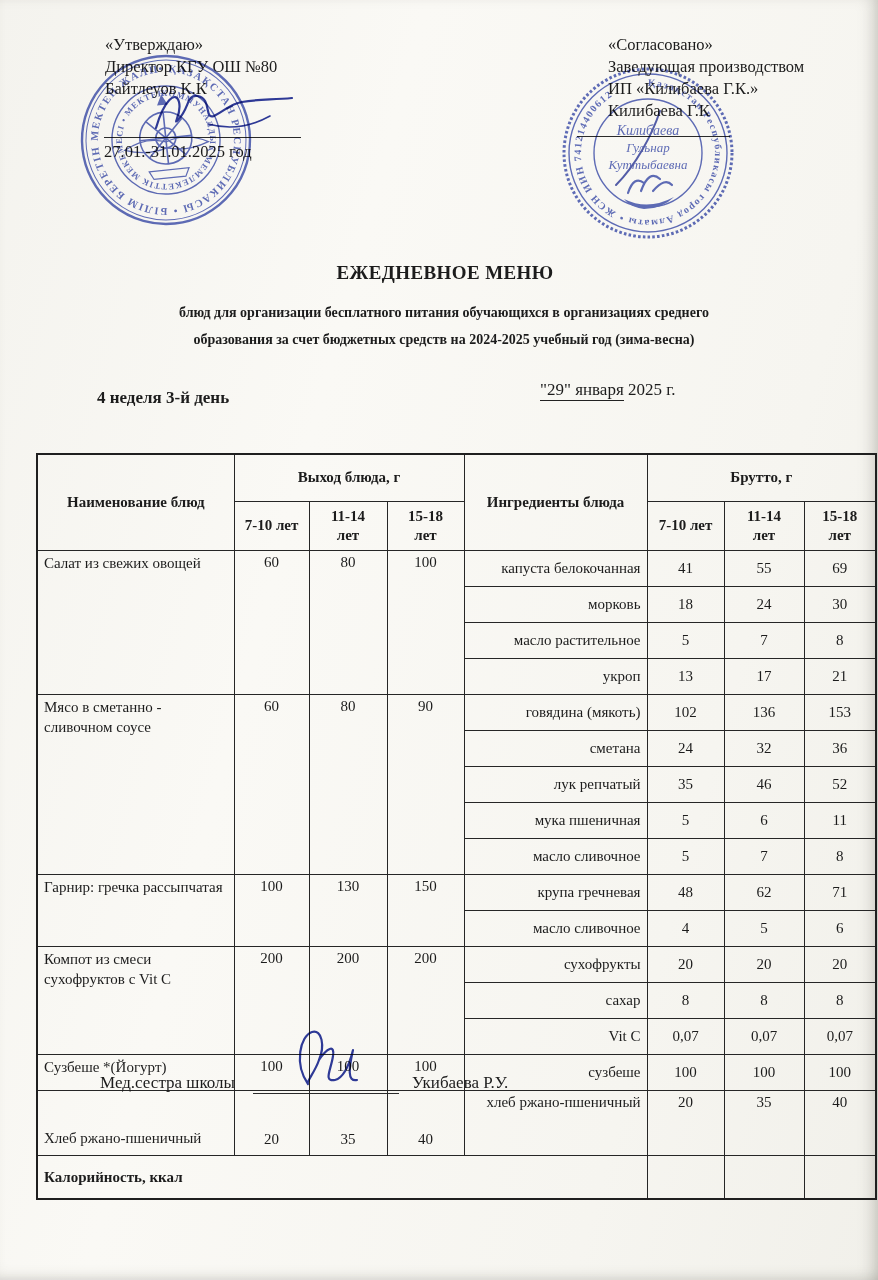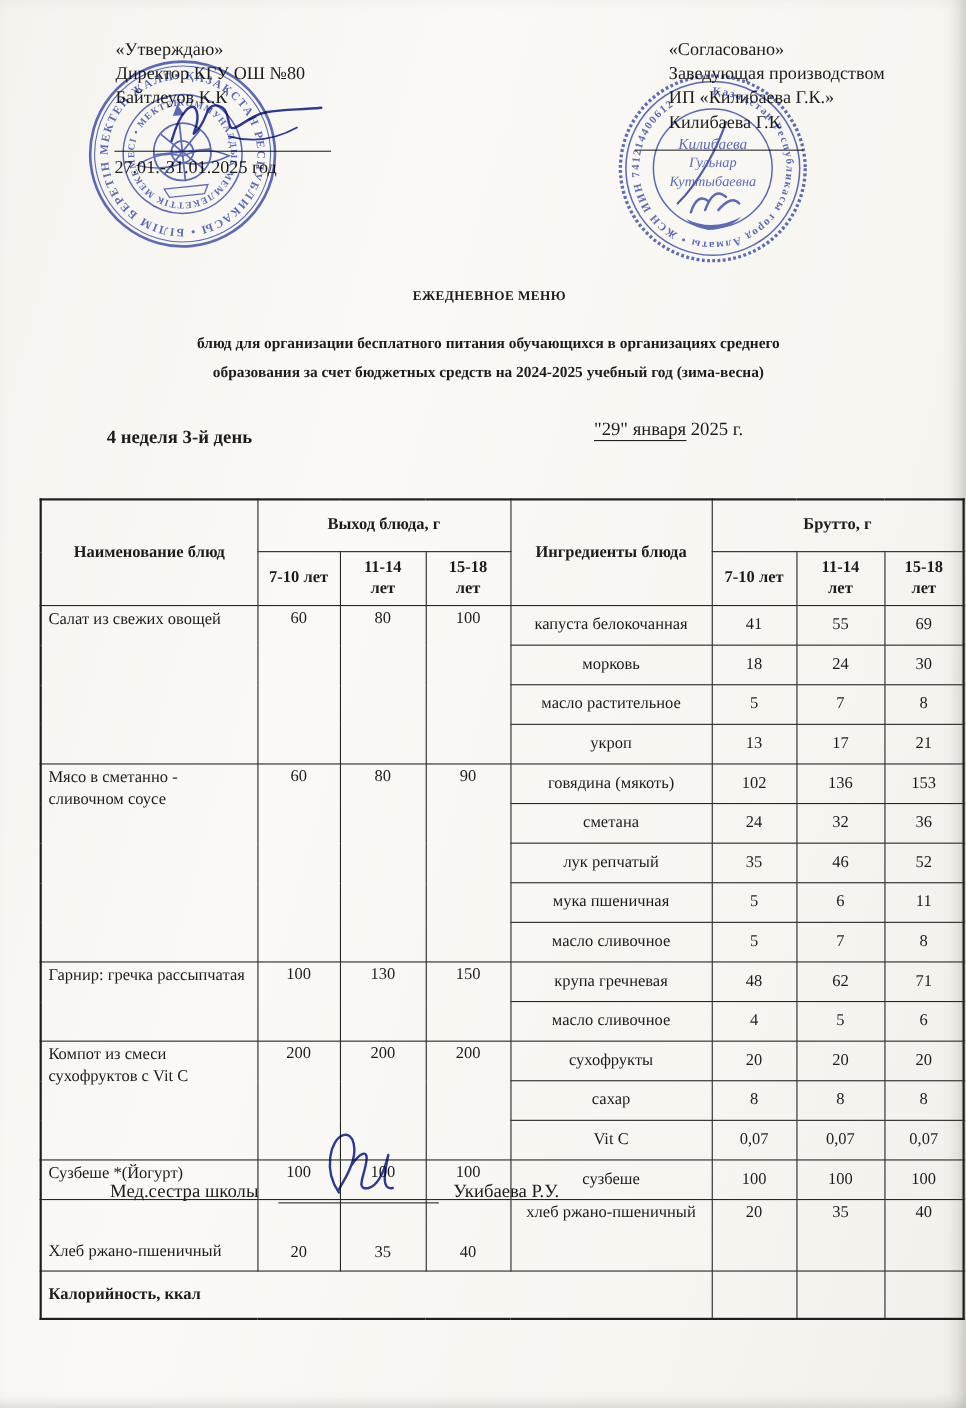--- a/index.html
+++ b/index.html
@@ -5,36 +5,36 @@
   html,body{margin:0;padding:0;background:#d9d9d9;}
   .page{
     position:relative;width:878px;height:1280px;margin:0 auto;
     background:linear-gradient(105deg,#f4f3ee 0%,#faf9f5 35%,#f6f5f0 75%,#f1f0ea 100%);
     font-family:"Liberation Serif","DejaVu Serif",serif;color:#1c1c1c;overflow:hidden;
     box-shadow:inset -12px 0 16px -8px rgba(80,75,65,.28), inset 0 -10px 14px -8px rgba(80,75,65,.18);
     text-decoration:underline;
   }
   .blk{position:absolute;font-size:16.5px;line-height:22px;white-space:nowrap;}
   .sigline{position:absolute;border-top:1.8px solid #2a2a2a;}
-  .title{position:absolute;left:12px;right:0;text-align:center;font-weight:bold;font-size:12px;letter-spacing:.4px;}
+  .title{position:absolute;left:12px;right:0;text-align:center;font-weight:bold;font-size:19px;letter-spacing:.4px;}
   .subtitle{position:absolute;left:60px;right:50px;text-align:center;font-weight:bold;font-size:14px;line-height:27px;}
   .weekday{position:absolute;font-weight:bold;font-size:17px;}
   .dateline{position:absolute;font-size:17px;}
   .u{border-bottom:1.6px solid #222;padding-bottom:1px;}
   
   .menu-table{position:absolute;left:36px;top:453px;width:839px;border-collapse:collapse;table-layout:fixed;font-size:15px;}
   .menu-table th,.menu-table td{border:1.5px solid #262626;overflow:hidden;}
   .menu-table{border:2px solid #1f1f1f;}
   .menu-table th{font-weight:bold;text-align:center;vertical-align:middle;padding:2px 3px;line-height:1.3;}
   .hr1 th{height:42px;}
   .hr2 th{height:44px;}
   .age-wrap{word-spacing:100px;margin-left:21px;}
   td.dish-cell{vertical-align:top;text-align:left;padding:3px 6px;line-height:1.3;}
   td.out-cell{vertical-align:top;text-align:center;padding:3px 2px;}
-  td.ing-cell{text-align:center;padding:1px 6px;height:23px;line-height:1.15;}
+  td.ing-cell{text-align:right;padding:1px 6px;height:23px;line-height:1.15;}
   td.val-cell{text-align:center;padding:9px 2px;}
   tr.group-5 td.ing-cell,tr.group-5 td.val-cell{height:52px;vertical-align:top;padding-top:3px;}
   tr.group-5 td.dish-cell,tr.group-5 td.out-cell{vertical-align:bottom;padding-bottom:7px;}
   tr.footer-row td{height:24px;}
   td.kcal-cell{font-weight:bold;text-align:left;padding:2px 6px;}
   
   .stamp{position:absolute;mix-blend-mode:multiply;opacity:.82;}
   .sig{position:absolute;mix-blend-mode:multiply;}
   .stamp text{font-family:"Liberation Serif","DejaVu Serif",serif;}
 </style>

